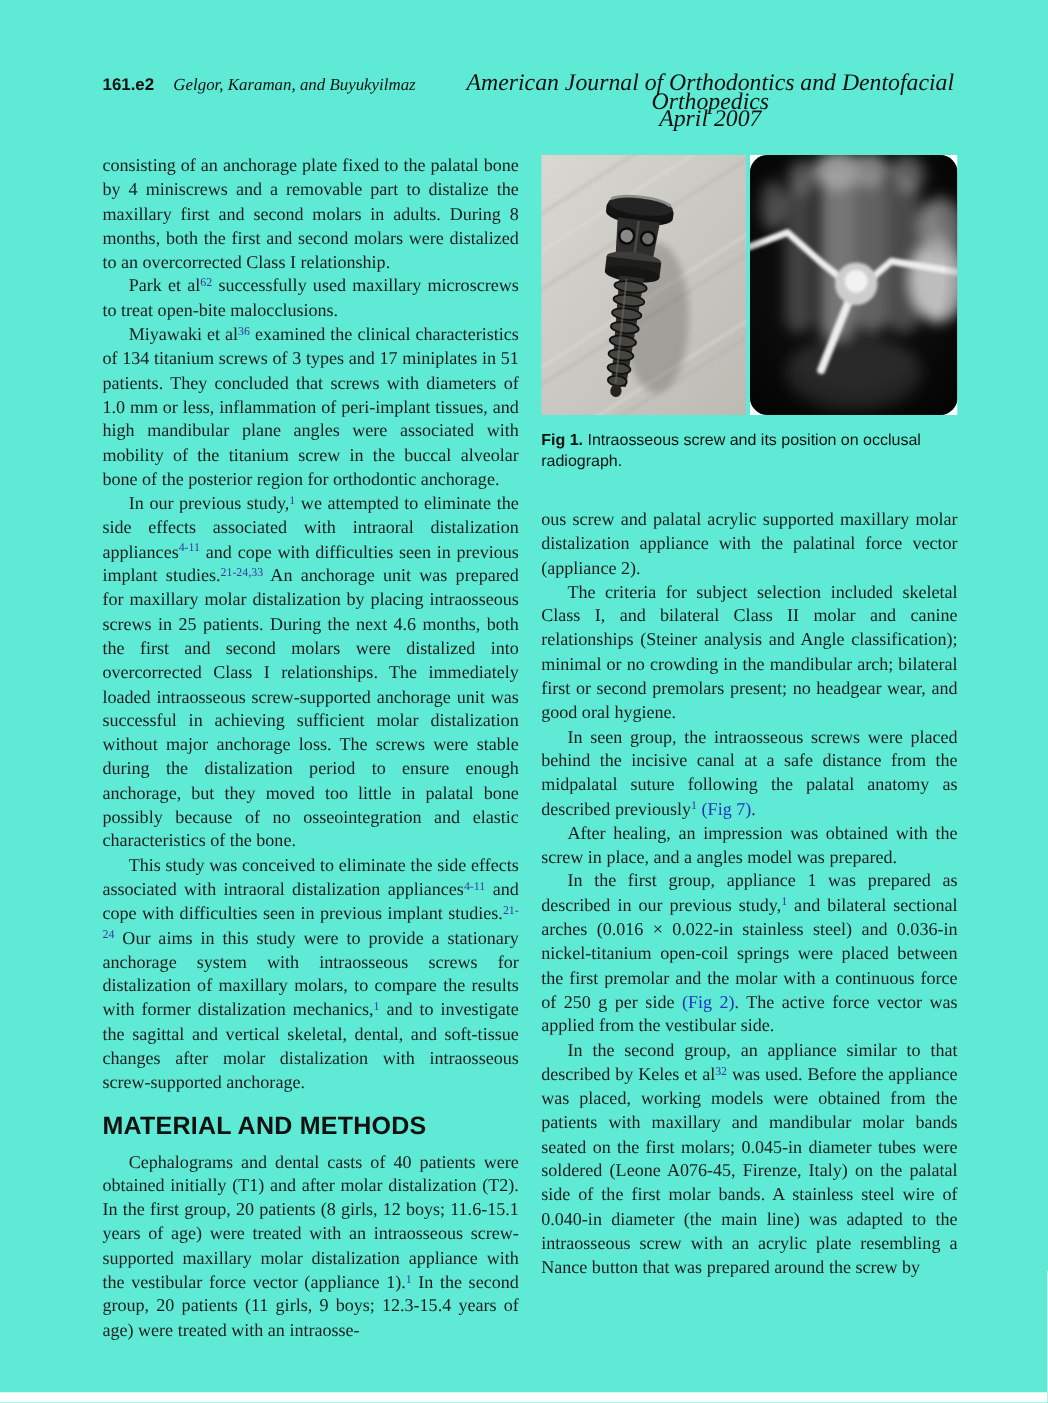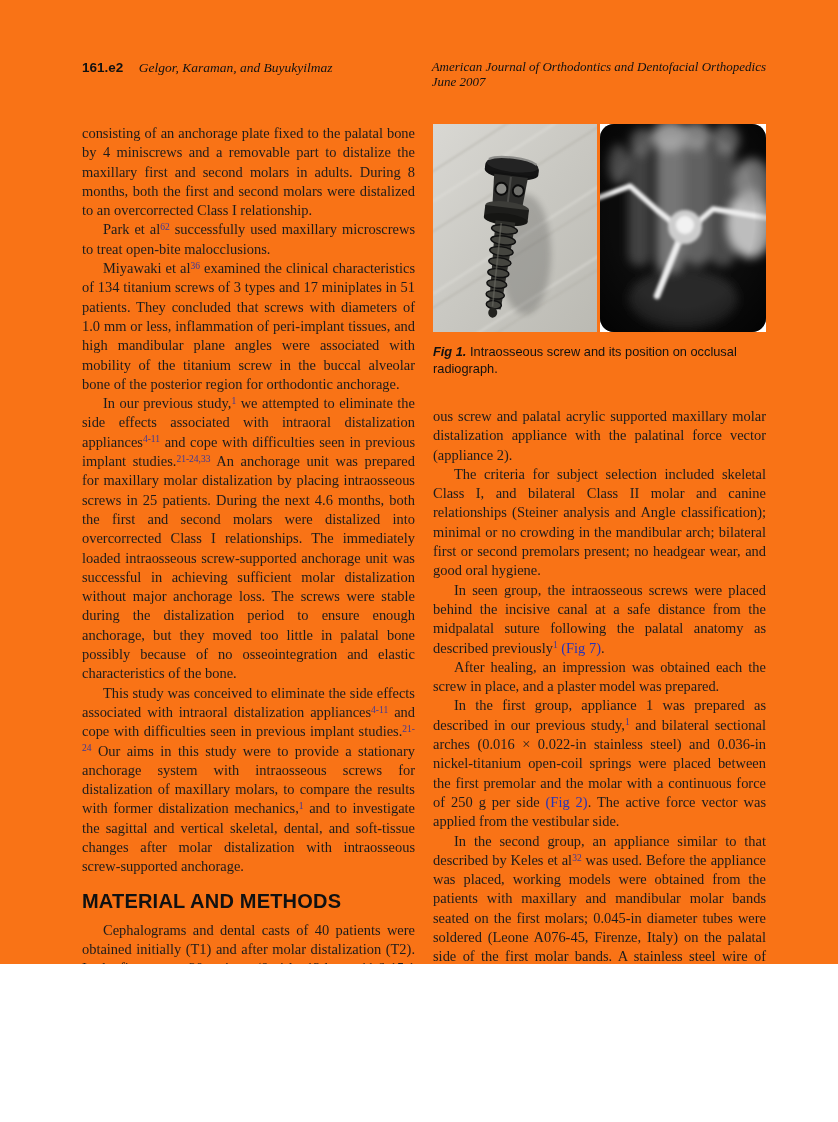--- a/index.html
+++ b/index.html
@@ -1,28 +1,28 @@
 <!DOCTYPE html>
 <html style="--body-color: #1c1c1c; --ref-color: #38389d; --link-color: #2433bb;"><head>
 <meta charset="utf-8">
 <style>
   html,body { margin:0; padding:0; background:#ffffff; }
   .page {
-    position:relative; width:838px; height:964px; overflow:hidden;
-    background:#f97316; font-family:"Liberation Serif", serif; color:var(--body-color,#1c1c1c);
+    position:relative; width:838px; height:1114px; overflow:hidden;
+    background:#5eead4; font-family:"Liberation Serif", serif; color:var(--body-color,#1c1c1c);
     box-sizing:border-box;
   }
   .running-header {
     position:absolute; top:60px; left:82px; width:684px;
     display:flex; justify-content:space-between; align-items:flex-start;
   }
   .rh-left { white-space:nowrap; font-size:13.5px; }
   .rh-pagenum { font-family:"Liberation Sans", sans-serif; font-weight:bold; color:#111; }
   .rh-authors { font-style:italic; margin-left:12px; color:#111; }
-  .rh-right { text-align:left; font-style:italic; font-size:13px; line-height:14.6px; color:#111; }
+  .rh-right { text-align:center; font-style:italic; font-size:19px; line-height:14.6px; color:#111;margin-left:38px; }
   .columns {
     position:absolute; top:124px; left:82px; width:684px;
     display:flex; gap:18px;
   }
   .col { width:333px; }
   .para { margin:0; text-align:justify; font-size:14.45px; line-height:19.3px; }
   .para.indent { text-indent:21px; }
   sup.ref-link {
     color:var(--ref-color,#38389d);
     font-size:0.66em; line-height:0; position:relative; top:-0.45em; vertical-align:baseline;
@@ -32,35 +32,35 @@
     font-family:"Liberation Sans", sans-serif; font-weight:bold; font-size:20px;
     margin:13px 0 8px 0; color:#111; letter-spacing:0.2px;
   }
   figure.fig { margin:0 0 30px 0; }
   .fig-images { display:flex; gap:3px; width:333px; height:208px; }
   .fig-images svg { display:block; }
   figcaption {
     font-family:"Liberation Sans", sans-serif; font-size:12.8px; line-height:16.5px;
     margin-top:12px; color:#111;
   }
-  .fig-label { font-weight:bold;font-style:italic; }
+  .fig-label { font-weight:bold; }
 </style>
 </head>
 <body>
 
 <div class="page">
 
   <header class="running-header">
     <div class="rh-left">
       <span class="rh-pagenum">161.e2</span>
       <span class="rh-authors">Gelgor, Karaman, and Buyukyilmaz</span>
     </div>
     <div class="rh-right">
       <div>American Journal of Orthodontics and Dentofacial Orthopedics</div>
-      <div>June 2007</div>
+      <div>April 2007</div>
     </div>
   </header>
 
   <main class="columns">
 
     <section class="col">
       <div>
           <p class="para"><span>consisting of an anchorage plate fixed to the palatal bone by 4 miniscrews and a removable part to distalize the maxillary first and second molars in adults. During 8 months, both the first and second molars were distalized to an overcorrected Class I relationship.</span></p>
           <p class="para indent"><span>Park et al</span><sup class="ref-link">62</sup><span> successfully used maxillary microscrews to treat open-bite malocclusions.</span></p>
           <p class="para indent"><span>Miyawaki et al</span><sup class="ref-link">36</sup><span> examined the clinical characteristics of 134 titanium screws of 3 types and 17 miniplates in 51 patients. They concluded that screws with diameters of 1.0 mm or less, inflammation of peri-implant tissues, and high mandibular plane angles were associated with mobility of the titanium screw in the buccal alveolar bone of the posterior region for orthodontic anchorage.</span></p>
@@ -186,20 +186,20 @@
         </div>
         <figcaption>
           <span class="fig-label">Fig 1.</span><span> Intraosseous screw and its position on occlusal radiograph.</span>
         </figcaption>
       </figure>
 
       <div>
           <p class="para"><span>ous screw and palatal acrylic supported maxillary molar distalization appliance with the palatinal force vector (appliance 2).</span></p>
           <p class="para indent"><span>The criteria for subject selection included skeletal Class I, and bilateral Class II molar and canine relationships (Steiner analysis and Angle classification); minimal or no crowding in the mandibular arch; bilateral first or second premolars present; no headgear wear, and good oral hygiene.</span></p>
           <p class="para indent"><span>In seen group, the intraosseous screws were placed behind the incisive canal at a safe distance from the midpalatal suture following the palatal anatomy as described previously</span><sup class="ref-link">1</sup><span> </span><span class="fig-link">(Fig 7)</span><span>.</span></p>
-          <p class="para indent"><span>After healing, an impression was obtained each the screw in place, and a plaster model was prepared.</span></p>
+          <p class="para indent"><span>After healing, an impression was obtained with the screw in place, and a angles model was prepared.</span></p>
           <p class="para indent"><span>In the first group, appliance 1 was prepared as described in our previous study,</span><sup class="ref-link">1</sup><span> and bilateral sectional arches (0.016 × 0.022-in stainless steel) and 0.036-in nickel-titanium open-coil springs were placed between the first premolar and the molar with a continuous force of 250 g per side </span><span class="fig-link">(Fig 2)</span><span>. The active force vector was applied from the vestibular side.</span></p>
           <p class="para indent"><span>In the second group, an appliance similar to that described by Keles et al</span><sup class="ref-link">32</sup><span> was used. Before the appliance was placed, working models were obtained from the patients with maxillary and mandibular molar bands seated on the first molars; 0.045-in diameter tubes were soldered (Leone A076-45, Firenze, Italy) on the palatal side of the first molar bands. A stainless steel wire of 0.040-in diameter (the main line) was adapted to the intraosseous screw with an acrylic plate resembling a Nance button that was prepared around the screw by</span></p>
         </div>
 
     </section>
   </main>
 </div>
 
 </body></html>

